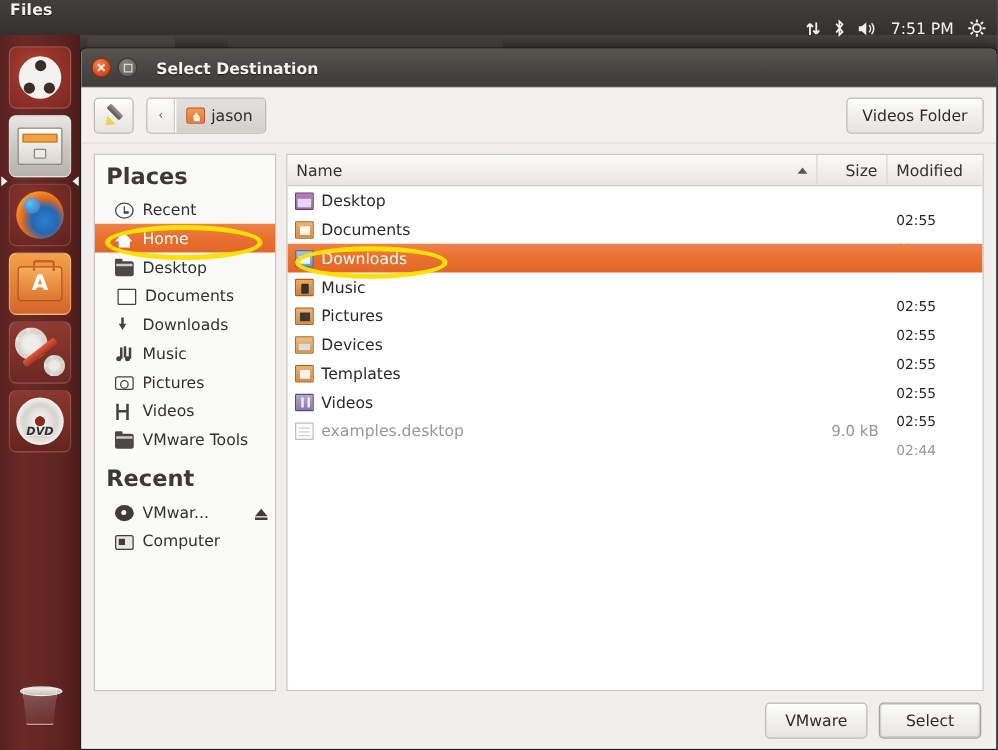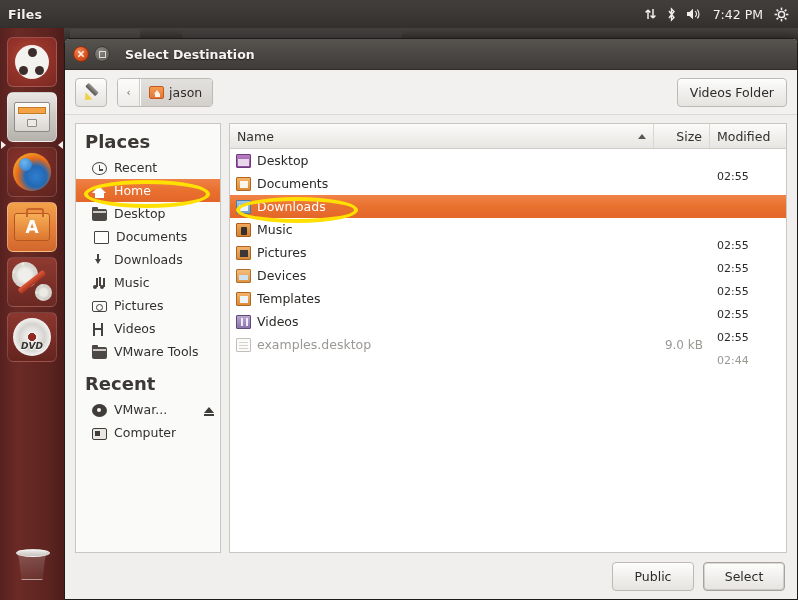--- a/index.html
+++ b/index.html
@@ -13,22 +13,23 @@
     position: relative;
     width: 798px; height: 600px;
     background: #3a1f1c;
     overflow: hidden;
   }
 
   
   #top-panel {
     position: absolute; left: 0; top: 0; width: 798px; height: 28px;
     background: linear-gradient(to bottom, #413e3b 0%, #3b3836 50%, #332f2d 100%);
-    display: flex; align-items: center;
+    display: flex; align-items: flex-start;
     z-index: 50;
+    flex-direction: column;
   }
   #top-panel .app-title {
     color: #f2f1f0; font-size: 12.5px; font-weight: bold;
     margin-left: 8px; letter-spacing: .2px;
     text-shadow: 0 1px 0 rgba(0,0,0,.6);
   }
   #tray { margin-left: auto; display: flex; align-items: center; gap: 9px; padding-right: 9px; }
   #tray .tray-item { color: #efefef; font-size: 13px; line-height: 1; display: flex; align-items: center; }
   #tray .clock { font-size: 12.5px; color: #f3f2f1; padding: 0 2px; }
 
@@ -501,21 +502,21 @@
             <path d="M3 4 L8 10.5 L5.5 13 V2 L8 4.5 L3 11" stroke="#efefef" stroke-width="1.4" fill="none"></path>
           </svg>
       </span>
       <span class="tray-item">
         <svg width="16" height="14" viewBox="0 0 16 14">
             <path d="M1 5 H3.5 L7 1.8 V12.2 L3.5 9 H1 Z" fill="#efefef"></path>
             <path d="M9.3 4.2 A4 4 0 0 1 9.3 9.8" stroke="#efefef" stroke-width="1.2" fill="none"></path>
             <path d="M11.3 2.6 A6.6 6.6 0 0 1 11.3 11.4" stroke="#efefef" stroke-width="1.2" fill="none"></path>
           </svg>
       </span>
-      <span class="clock">7:42 PM</span>
+      <span class="clock">7:51 PM</span>
       <span class="tray-item">
         <svg width="15" height="15" viewBox="0 0 15 15">
             <circle cx="7.5" cy="7.5" r="3.1" fill="none" stroke="#efefef" stroke-width="1.5"></circle>
             <g stroke="#efefef" stroke-width="1.6">
               <path d="M7.5 0.6 V3"></path>
               <path d="M7.5 12 V14.4"></path>
               <path d="M0.6 7.5 H3"></path>
               <path d="M12 7.5 H14.4"></path>
               <path d="M2.6 2.6 L4.3 4.3"></path>
               <path d="M10.7 10.7 L12.4 12.4"></path>
@@ -733,21 +734,21 @@
             </span>
             <span class="cell-size">9.0 kB</span>
             <span class="cell-mod">02:44</span>
           </div>
 
         </div>
       </div>
     </div>
 
     <div id="dlg-footer">
-      <div class="dlg-btn" id="btn-cancel">Public</div>
+      <div class="dlg-btn" id="btn-cancel">VMware</div>
       <div class="dlg-btn" id="btn-select">Select</div>
     </div>
   </div>
 
   <div class="annot-ellipse" id="annot-home"></div>
   <div class="annot-ellipse" id="annot-downloads"></div>
 
 </div>
 
 </body></html>

